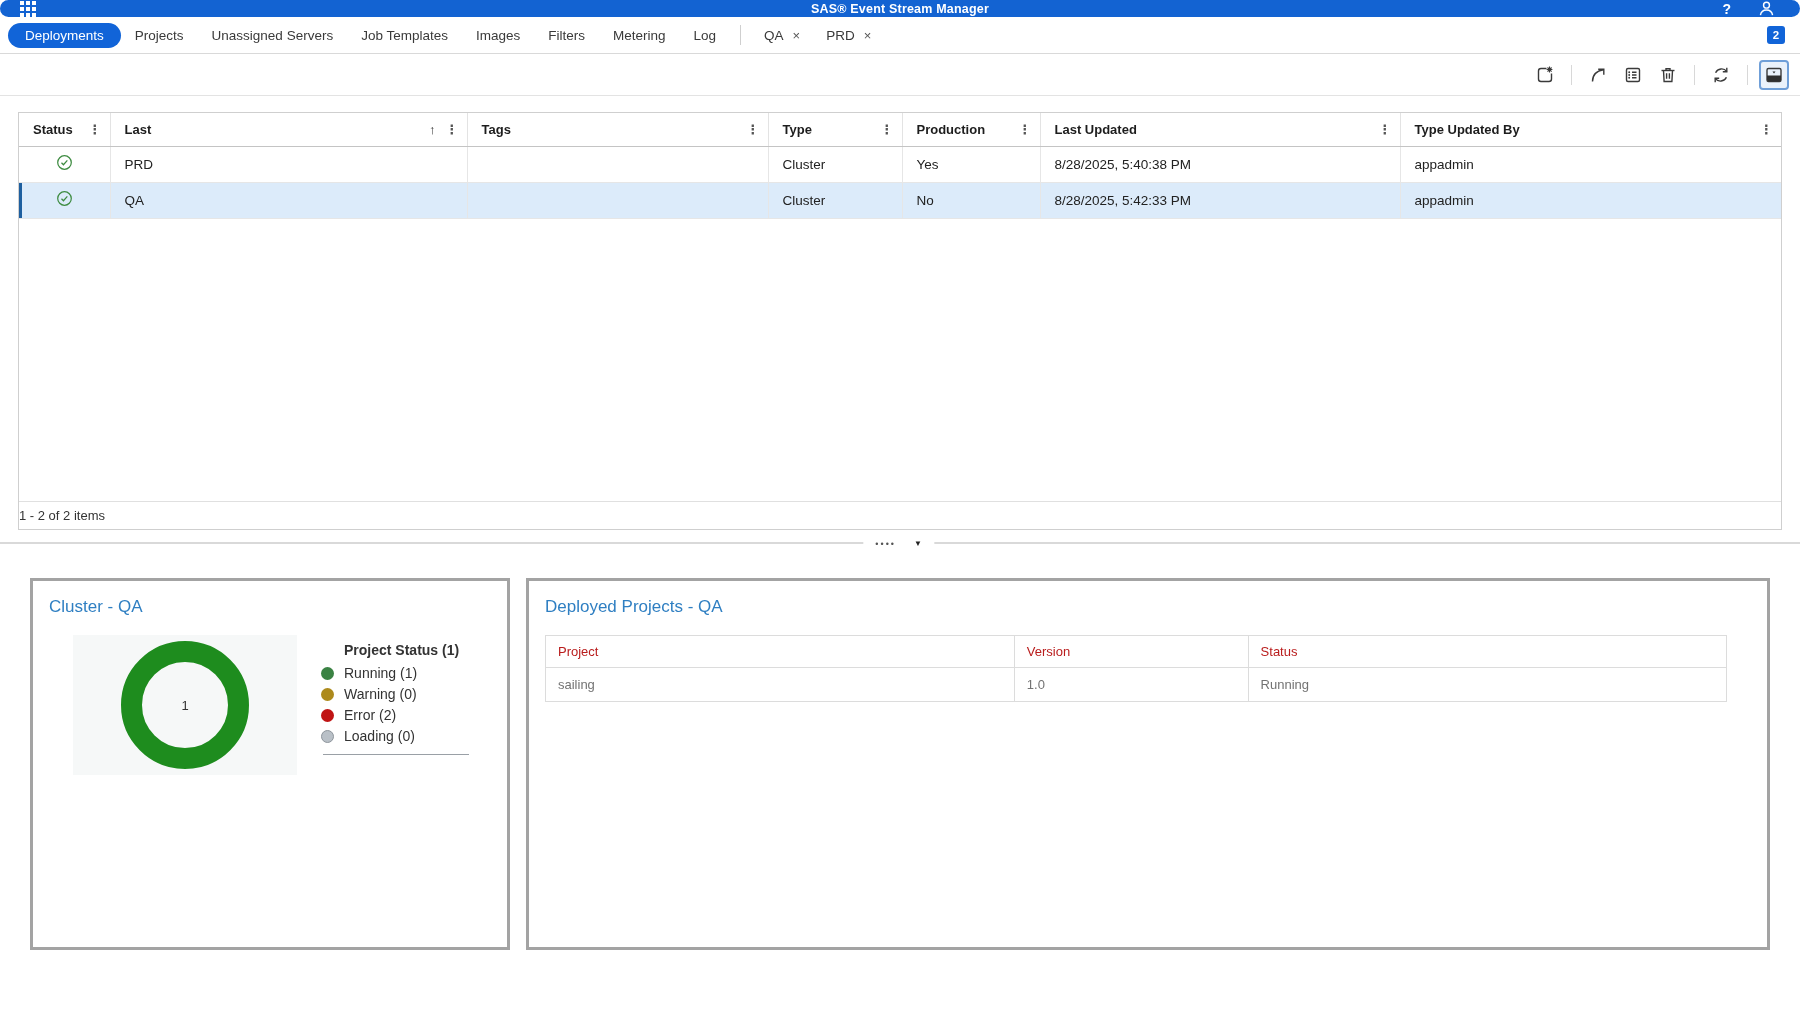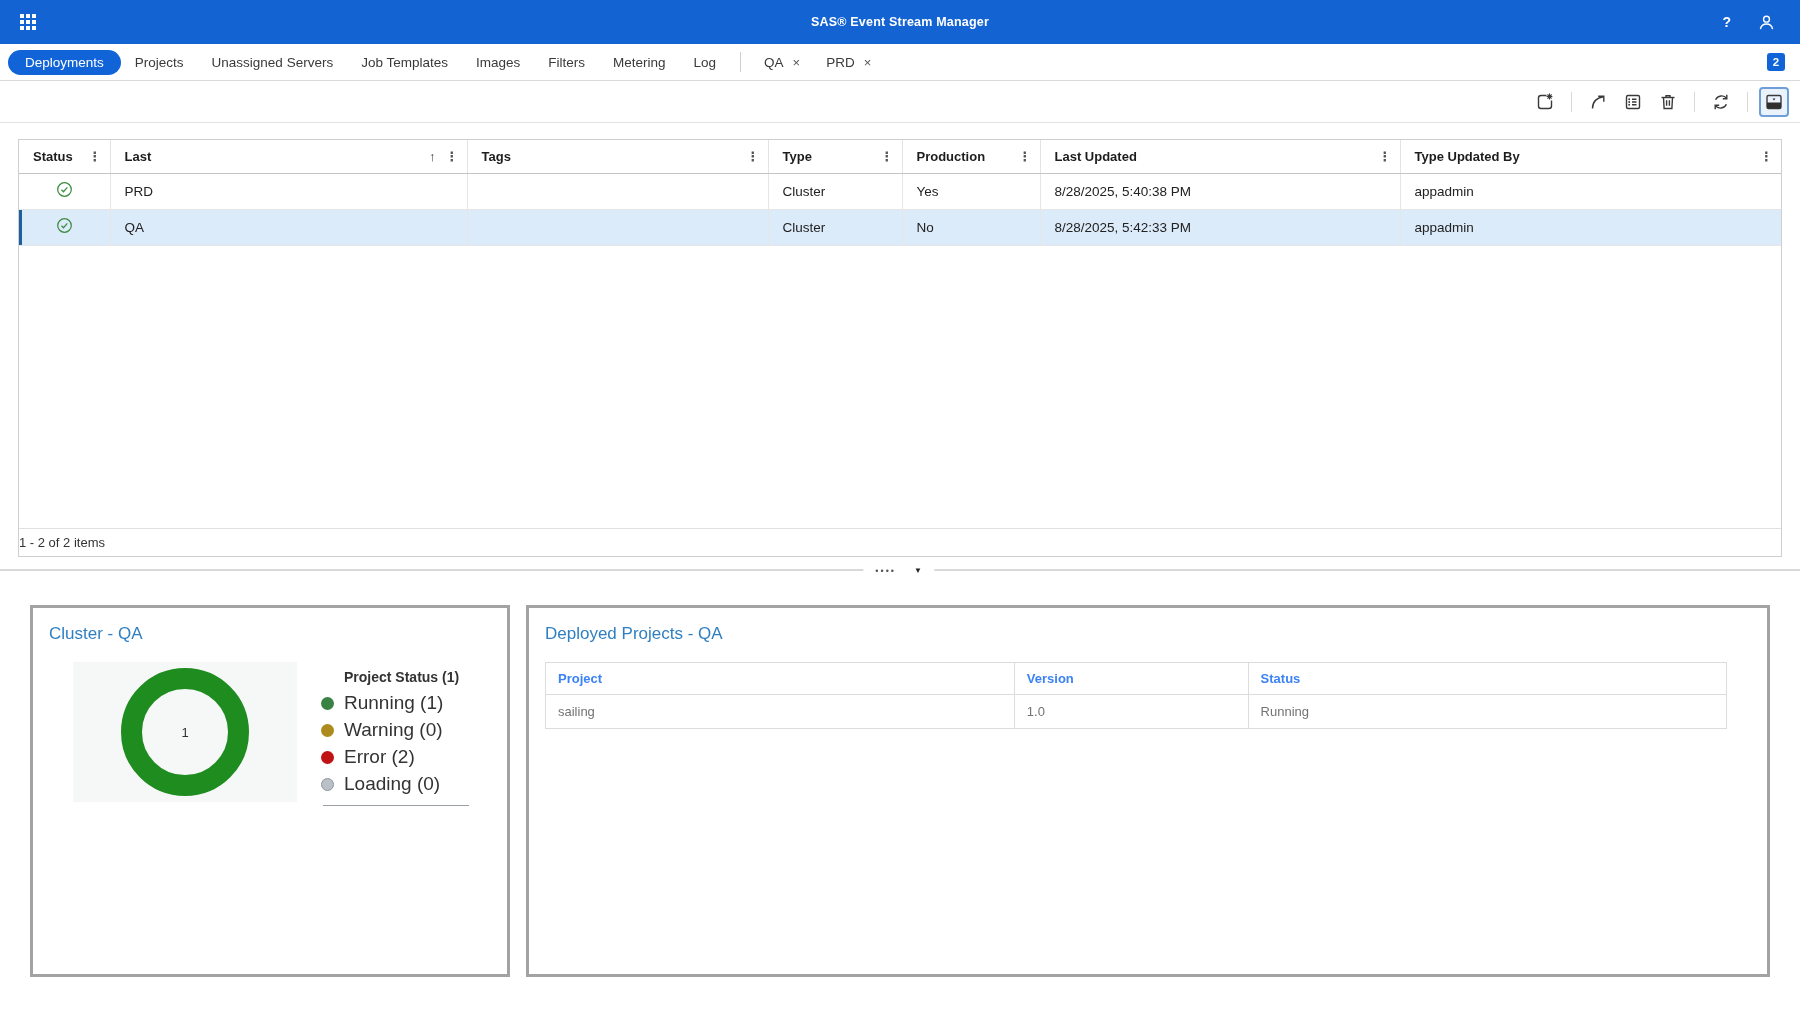--- a/index.html
+++ b/index.html
@@ -5,22 +5,22 @@
   * { box-sizing: border-box; margin: 0; padding: 0; }
   html,body { width: 1800px; height: 1013px; }
   body {
     font-family: "Liberation Sans", "DejaVu Sans", sans-serif;
     background: #ffffff; color: #2b2b2b; overflow: hidden;
   }
   button { font-family: inherit; background: none; border: none; cursor: pointer; color: inherit; }
 
   
   .topbar {
-    height: 44px; background: var(--header-blue, #1363d2);
-    display: flex; align-items: center; position: relative;
+    height: 17px; background: var(--header-blue, #1363d2);
+    display: flex; align-items: center; position: relative; border-radius: 12px;
   }
   .grid-btn { margin-left: 20px; display: flex; align-items: center; }
   .grid-icon { display: grid; grid-template-columns: repeat(3,4px); grid-template-rows: repeat(3,4px); gap: 2px; }
   .grid-icon span { background: #fff; }
   .app-title {
     position: absolute; left: 0; right: 0; text-align: center;
     color: #fff; font-size: 12.5px; font-weight: 700; letter-spacing: .2px;
     pointer-events: none;
   }
   .topbar-right { margin-left: auto; display: flex; align-items: center; gap: 26px; padding-right: 24px; }
@@ -111,31 +111,31 @@
     display: flex; align-items: center; justify-content: center;
   }
   .donut {
     width: 128px; height: 128px; border-radius: 50%;
     border: 21px solid var(--running-green, #1e8c1e);
     display: flex; align-items: center; justify-content: center;
   }
   .donut-value { font-size: 13px; color: #333; }
   .legend { margin-left: 24px; padding-top: 6px; }
   .legend-title { font-weight: 700; font-size: 14px; color: #333; margin: 1px 0 7px 23px; }
-  .legend-item { display: flex; align-items: center; gap: 10px; font-size: 19px; color: #333; margin: 5px 0; }
+  .legend-item { display: flex; align-items: center; gap: 10px; font-size: 14px; color: #333; margin: 5px 0; }
   .dot { width: 13px; height: 13px; border-radius: 50%; flex: 0 0 auto; }
   .dot-running { background: var(--legend-running, #3a8243); }
   .dot-warning { background: var(--legend-warning, #ad8a1c); }
   .dot-error   { background: var(--legend-error, #c01414); }
   .dot-loading { background: var(--legend-loading, #b9c0c7); border: 1px solid #8e959c; }
   .legend-rule { border-top: 1px solid #9aa0a6; width: 146px; margin: 10px 0 0 2px; }
 
   table.mini { width: 98%; border-collapse: collapse; margin-top: 18px; }
   table.mini th, table.mini td { border: 1px solid #dcdcdc; text-align: left; font-size: 13px; padding: 0 12px; }
-  table.mini th { height: 32px; font-weight: 700; color: #3b82f6; }
+  table.mini th { height: 32px; font-weight: 400; color: #b91c1c; }
   table.mini td { height: 34px; color: #737373; }
 </style>
 </head>
 <body>
 
 <header class="topbar">
   <button class="grid-btn">
     <span class="grid-icon">
       <span></span>
         <span></span>

